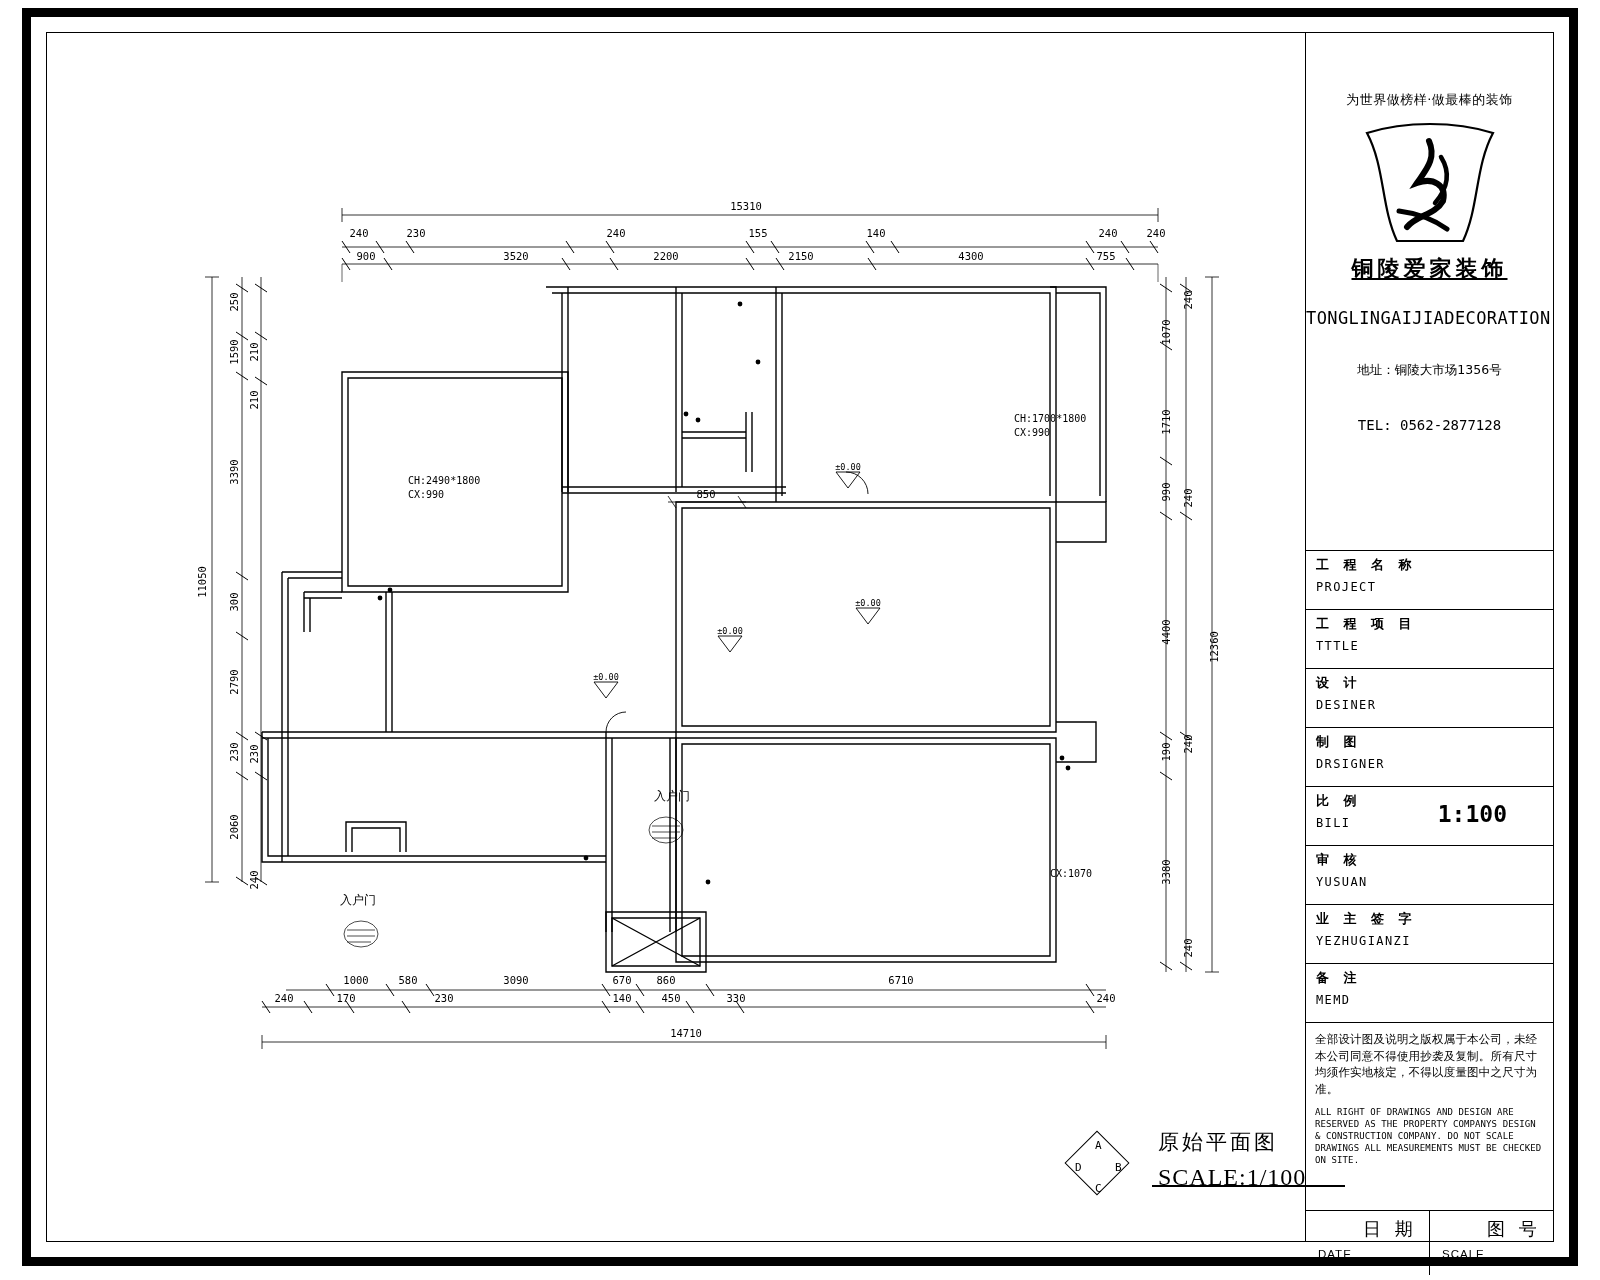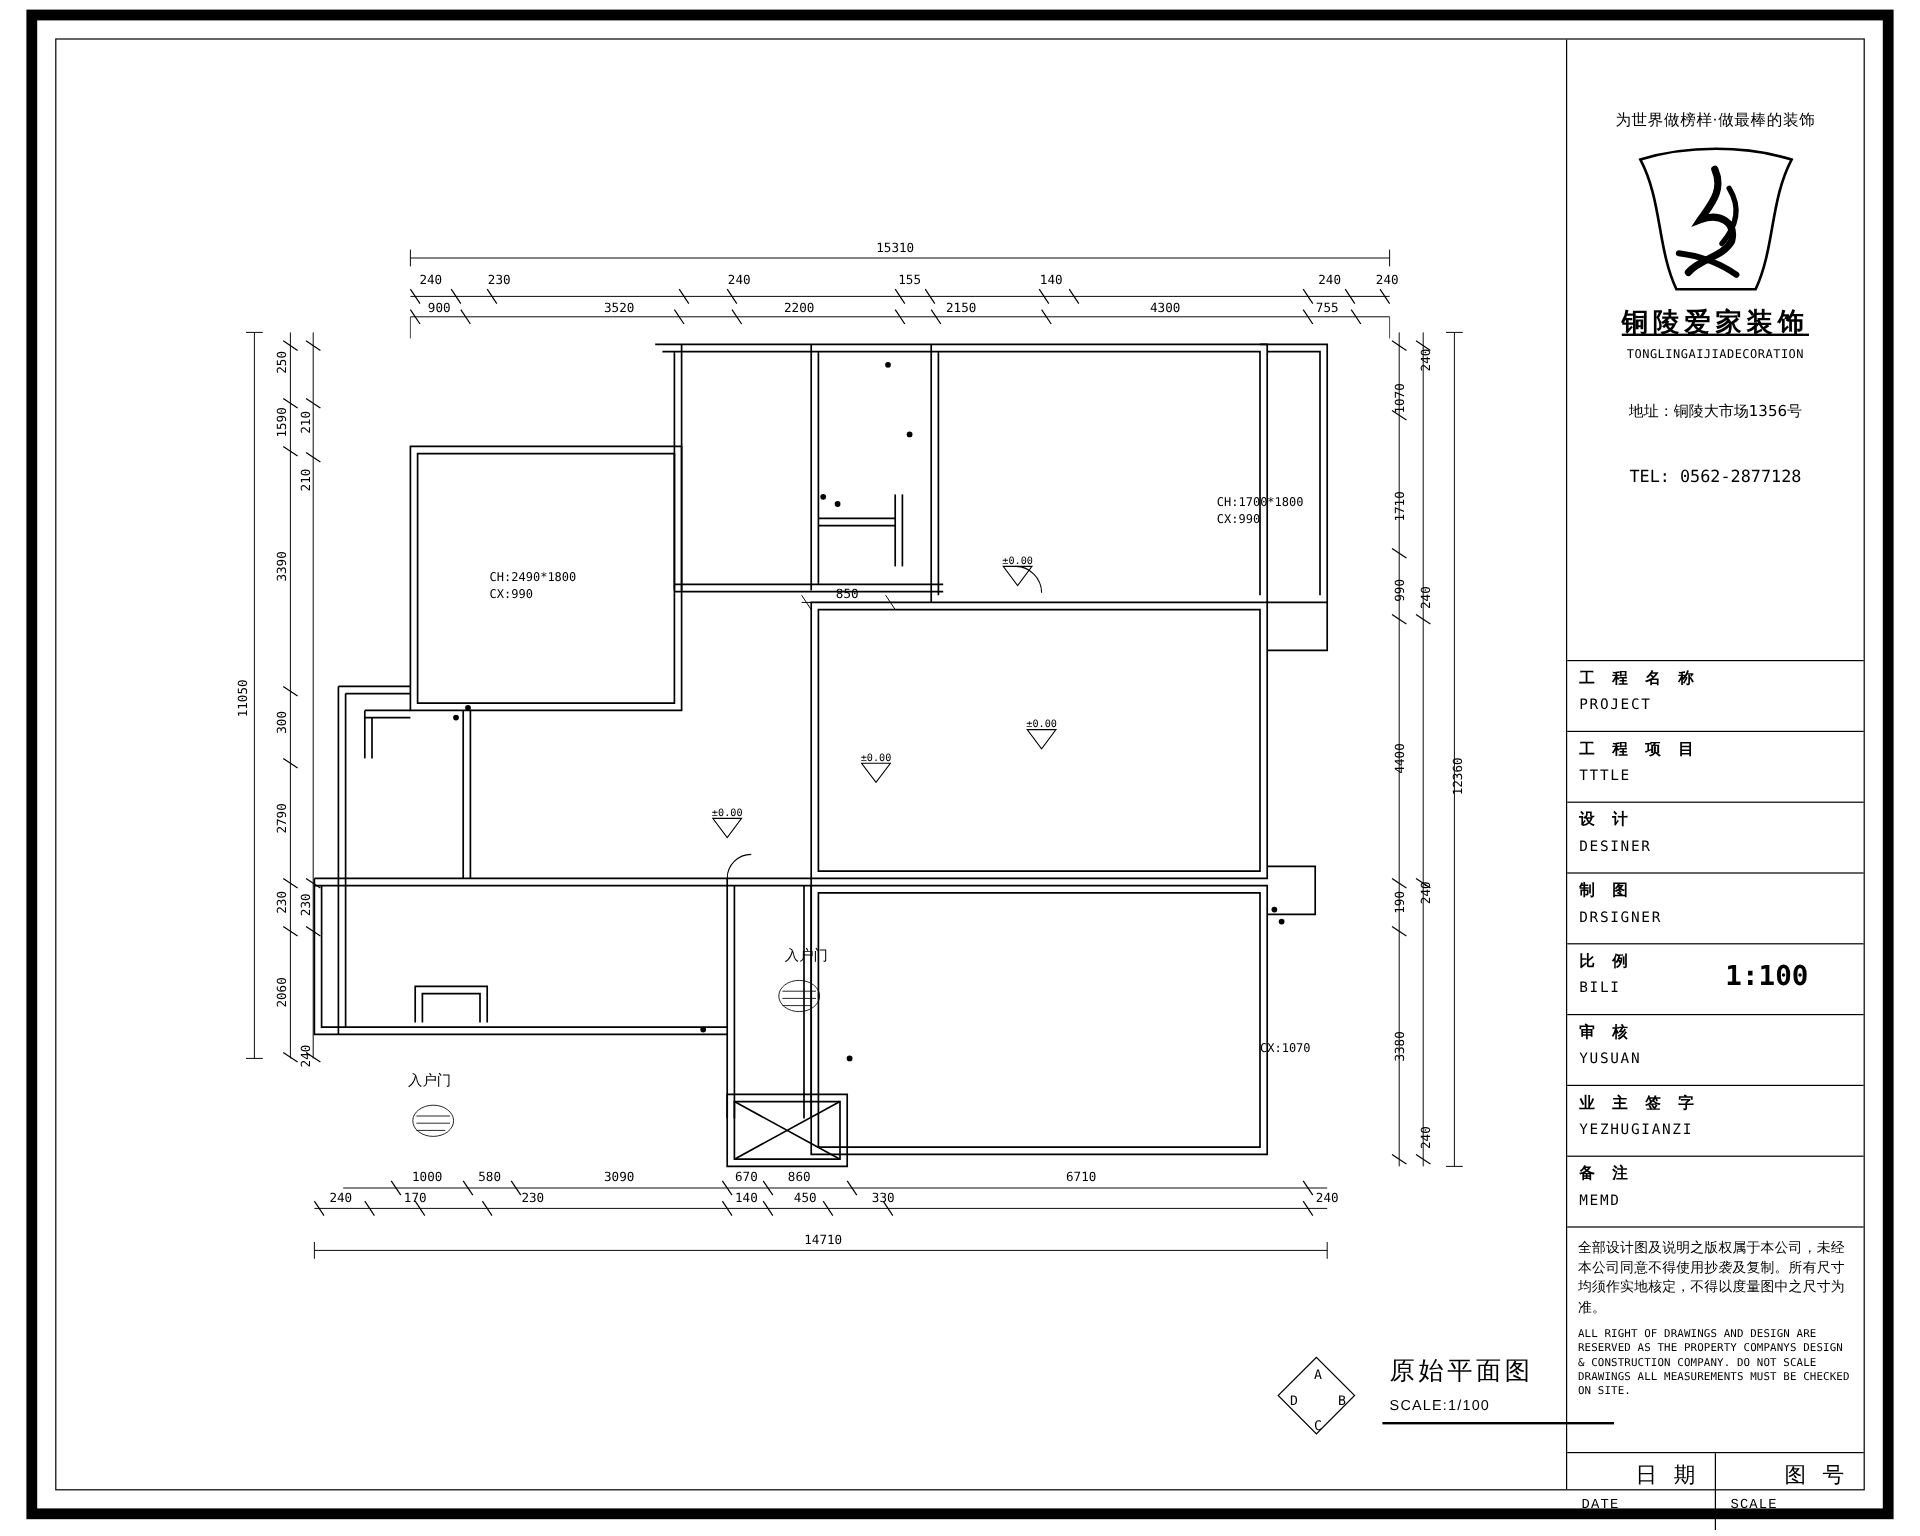--- a/index.html
+++ b/index.html
@@ -9,43 +9,43 @@
   
   .outer-border{position:absolute;left:22px;top:8px;width:1556px;height:1258px;border:9px solid #000;box-sizing:border-box;}
   .inner-border{position:absolute;left:46px;top:32px;width:1508px;height:1210px;border:1.5px solid #000;box-sizing:border-box;}
 
   
   .title-block{position:absolute;left:1305px;top:33px;width:248px;height:1208px;border-left:1.5px solid #000;box-sizing:border-box;}
   .tb-logo{position:relative;height:460px;border-bottom:1.5px solid #000;box-sizing:border-box;}
   .tb-slogan{text-align:center;font-size:13px;margin-top:58px;letter-spacing:.5px;font-family:"DejaVu Sans",sans-serif;}
   .logo-art{width:150px;height:135px;margin:6px auto 0;position:relative;}
   .tb-cn{text-align:center;font-size:22px;font-weight:bold;letter-spacing:4px;margin-top:4px;font-family:"DejaVu Sans",sans-serif;text-decoration:underline;}
-  .tb-en{text-align:center;font-size:10px;letter-spacing:.4px;margin-top:6px;font-family:"DejaVu Sans Mono",monospace;}
+  .tb-en{font-size:17px;letter-spacing:.4px;margin-top:24px;font-family:"DejaVu Sans Mono",monospace;}
   .tb-addr{text-align:center;font-size:12.5px;margin-top:34px;font-family:"DejaVu Sans",sans-serif;}
   .tb-tel{text-align:center;font-size:14px;margin-top:38px;font-family:"DejaVu Sans Mono",monospace;}
 
   .tb-row{position:relative;border-bottom:1.2px solid #000;box-sizing:border-box;padding:5px 0 4px 10px;height:59px;}
   .tb-row .cn{font-size:13px;font-weight:bold;letter-spacing:5px;font-family:"DejaVu Sans",sans-serif;}
   .tb-row .en{font-size:12px;letter-spacing:1.4px;margin-top:6px;font-family:"DejaVu Sans Mono",monospace;}
   .tb-row .val{position:absolute;right:46px;top:14px;font-size:23px;font-weight:bold;font-family:"DejaVu Sans Mono",monospace;}
 
   .tb-note{position:relative;padding:8px 7px 0 9px;font-size:11.5px;line-height:1.45;border-bottom:1.2px solid #000;height:188px;box-sizing:border-box;font-family:"DejaVu Sans",sans-serif;}
   .tb-note .cn-note{letter-spacing:.2px;}
   .tb-note .en-note{margin-top:8px;font-size:9px;line-height:1.35;letter-spacing:.1px;font-family:"DejaVu Sans Mono",monospace;}
 
   .tb-bottom{display:flex;height:64px;}
   .tb-bottom .cell{flex:1;border-right:1.2px solid #000;box-sizing:border-box;padding:6px 0 0 12px;}
   .tb-bottom .cell:last-child{border-right:none;}
   .tb-bottom .cn{font-size:18px;font-weight:normal;letter-spacing:4px;font-family:"DejaVu Sans",sans-serif;margin-left:45px;}
-  .tb-bottom .en{font-size:11.5px;margin-top:7px;letter-spacing:1px;font-family:Liberation Mono, monospace;}
+  .tb-bottom .en{font-size:11.5px;margin-top:7px;letter-spacing:1px;font-family:Liberation Sans, sans-serif;}
 
   
   .sheet-title{position:absolute;left:1040px;top:1128px;width:265px;}
   .st-name{font-size:21px;letter-spacing:3px;font-family:"DejaVu Sans",sans-serif;padding-left:118px;}
-  .st-scale{font-size:12px;letter-spacing:1px;font-family:Liberation Sans, sans-serif;padding-left:118px;margin-top:8px;}
+  .st-scale{font-size:24px;letter-spacing:1px;font-family:Liberation Serif, serif;padding-left:118px;margin-top:8px;}
   .st-rule{position:absolute;left:112px;top:57px;width:193px;height:0;border-top:2px solid #000;}
   .compass{position:absolute;left:28px;top:6px;width:62px;height:62px;}
   .compass .dia{position:absolute;left:6px;top:6px;width:44px;height:44px;border:1.3px solid #000;transform:rotate(45deg);}
   .compass span{position:absolute;font-size:11px;font-family:"DejaVu Sans Mono",monospace;}
   .compass .a{left:27px;top:5px;}
   .compass .b{left:47px;top:27px;}
   .compass .c{left:27px;top:48px;}
   .compass .d{left:7px;top:27px;}
 
   

